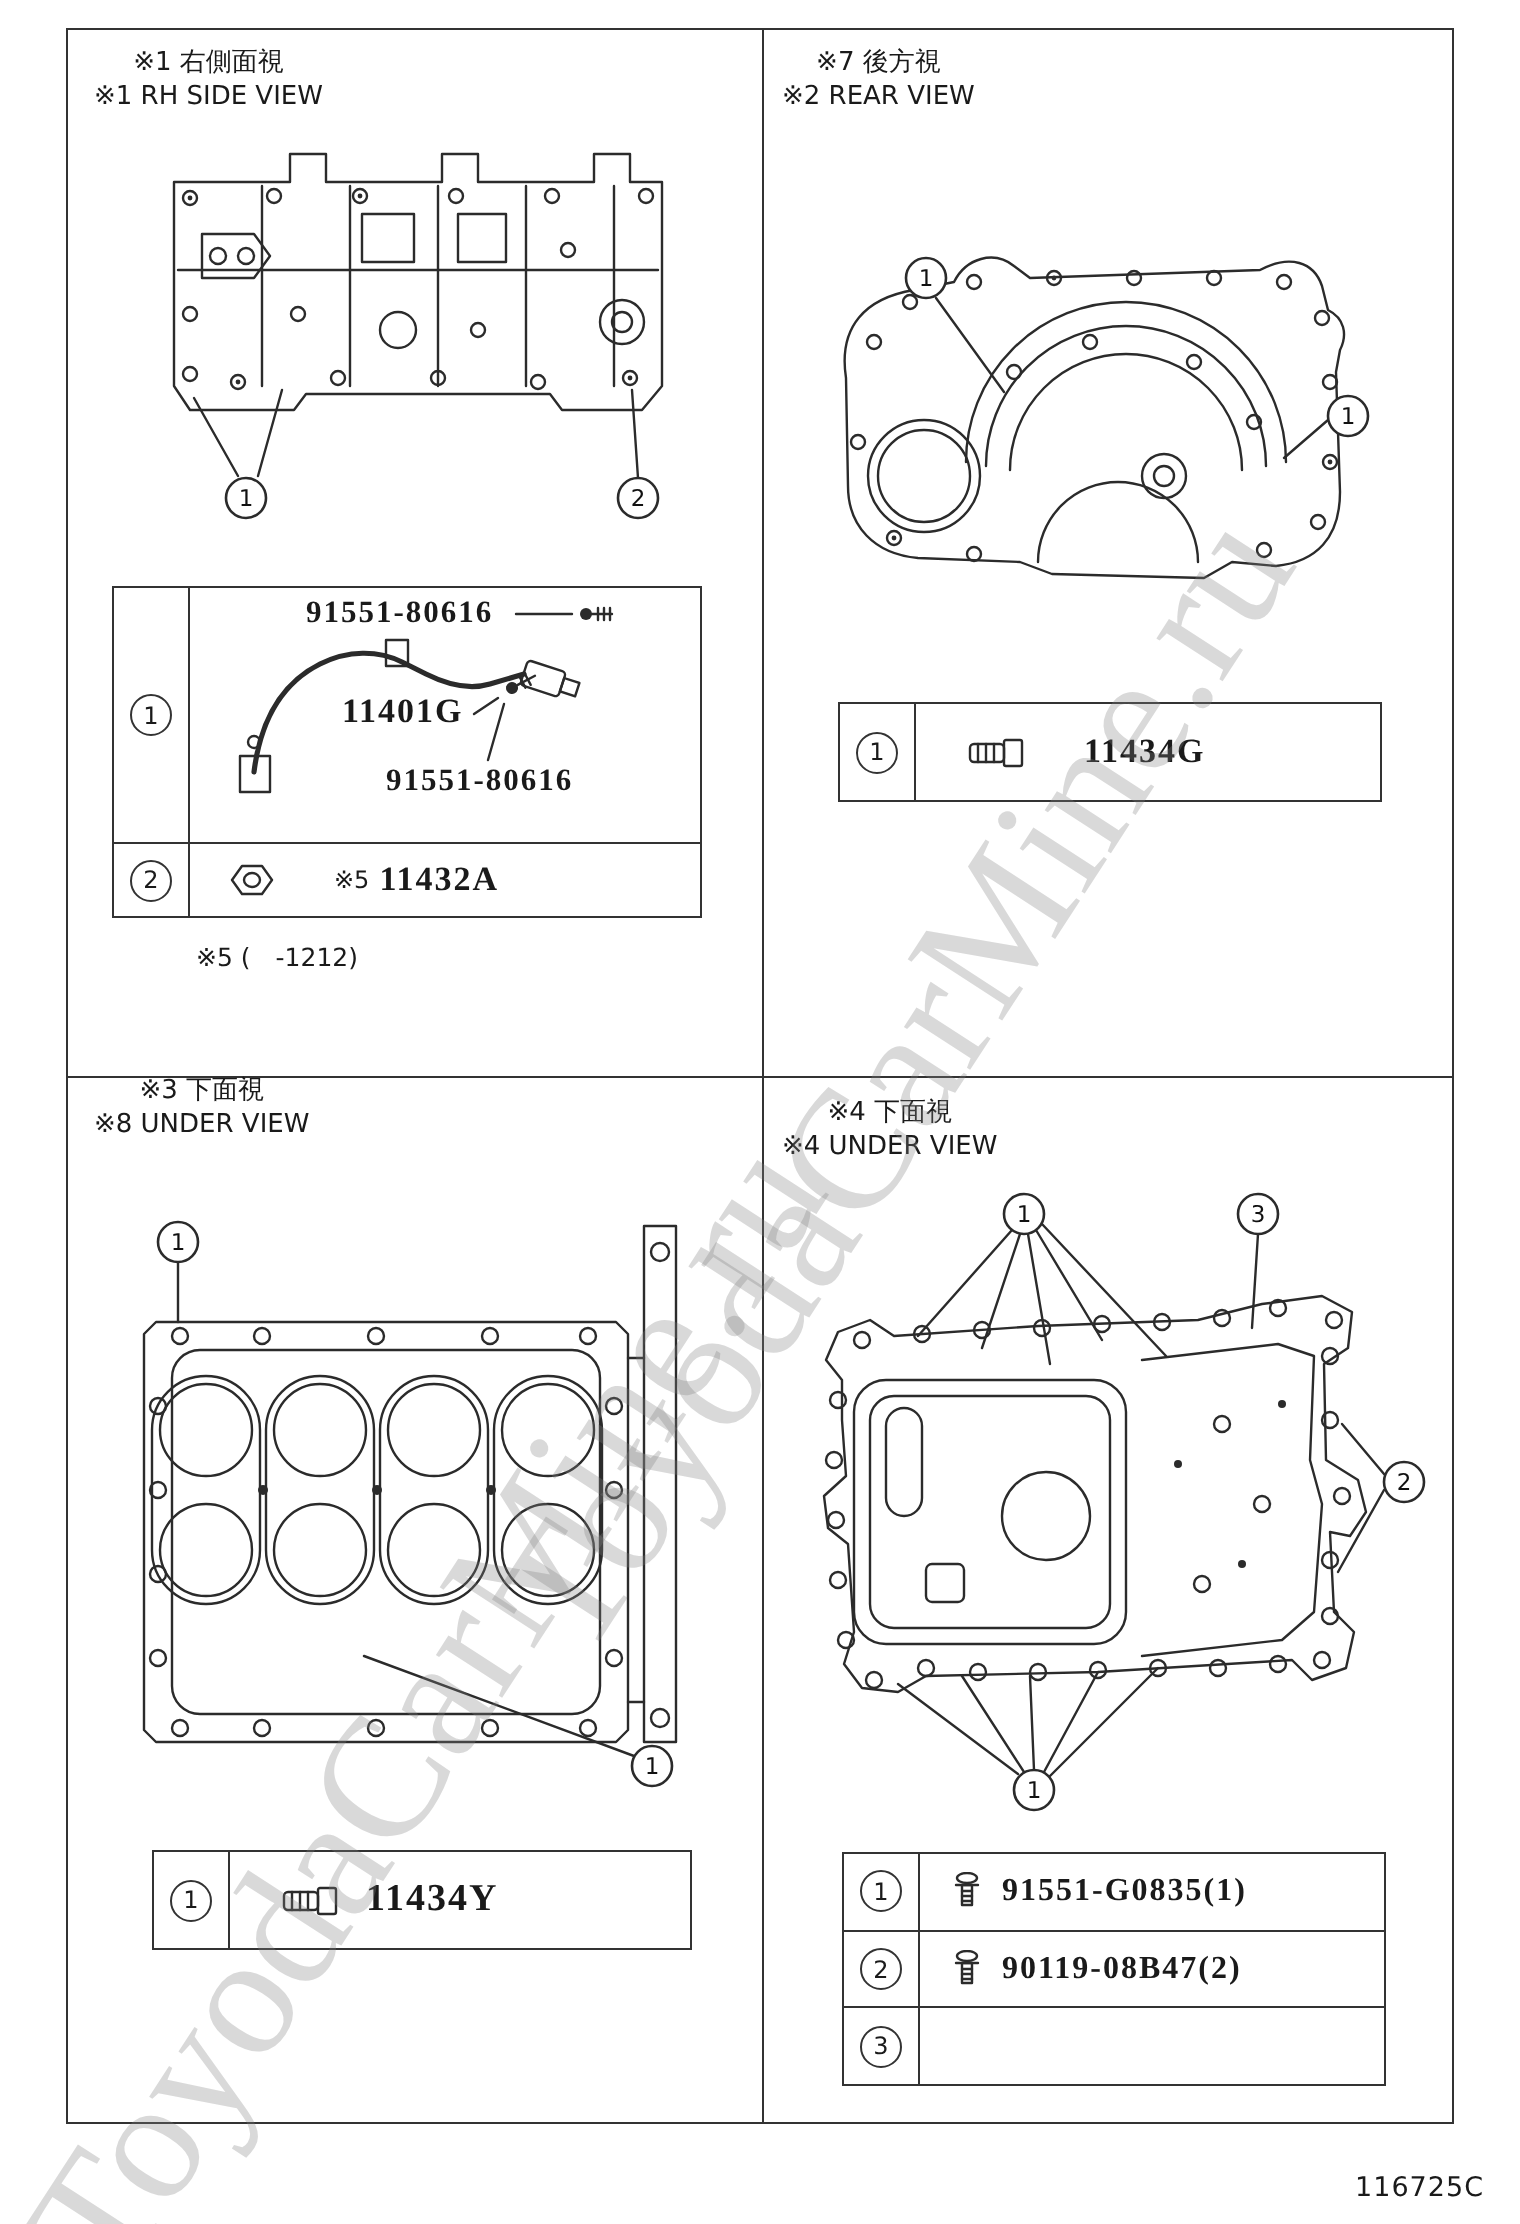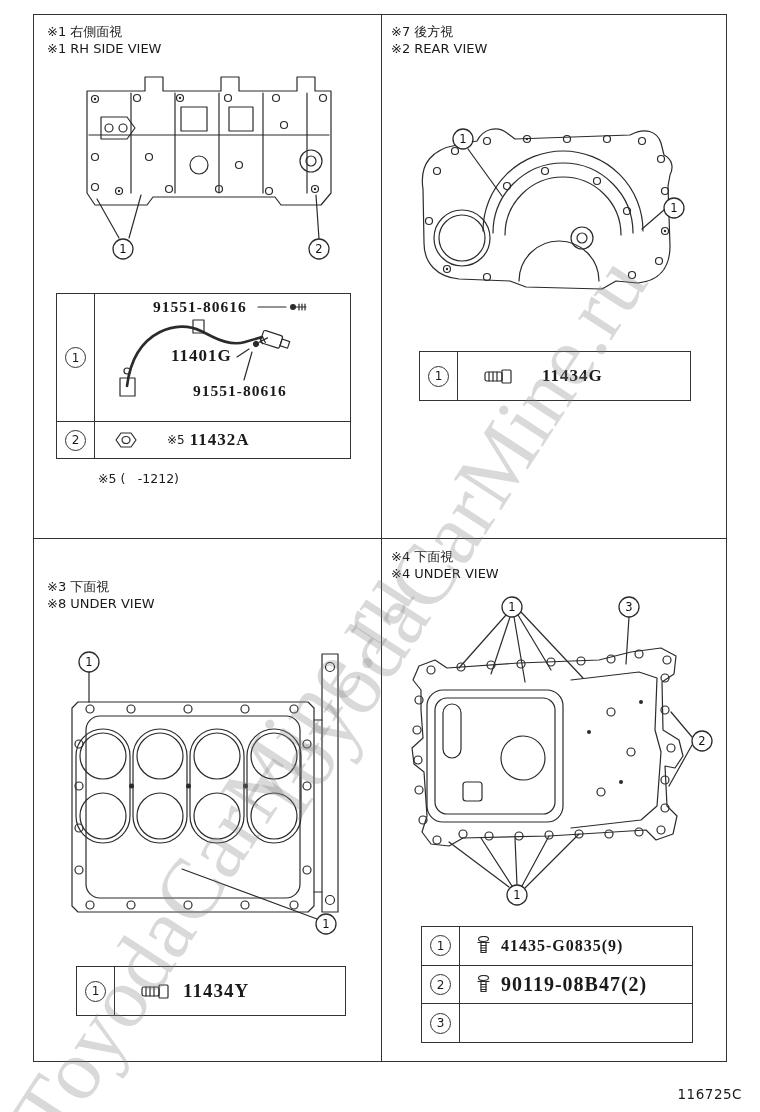--- a/index.html
+++ b/index.html
@@ -5,24 +5,24 @@
   * { margin:0; padding:0; box-sizing:border-box; }
   html,body { background:#ffffff; }
   .sheet { position:relative; width:760px; height:1112px; background:#fff; overflow:hidden;
            font-family:"DejaVu Sans","Liberation Sans",sans-serif; color:#1a1a1a; }
   .frame { position:absolute; left:33px; top:14px; width:694px; height:1048px; border:1.5px solid #333; }
   .vdiv  { position:absolute; left:347px; top:0; height:100%; width:0; border-left:1.5px solid #333; }
   .hdiv  { position:absolute; top:523px; left:0; width:100%; height:0; border-top:1.5px solid #333; }
   .panel { position:absolute; }
   #p1 { left:0;   top:0;   width:347px; height:523px; }
   #p2 { left:349px; top:0; width:342px; height:523px; }
-  #p3 { left:0;   top:555px; width:347px; height:520px; }
+  #p3 { left:0;   top:514px; width:347px; height:520px; }
   #p4 { left:349px; top:525px; width:342px; height:381px; }
   .ptitle { position:absolute; }
-  .title-jp,.title-en { font-size:13px; line-height:17px; white-space:nowrap; }
+  .title-jp,.title-en { font-size:13px; line-height:17px; white-space:nowrap;text-align:center; }
   .panel > svg.diagram { position:absolute; }
   .ptable { position:absolute; border:1.5px solid #333; display:flex; flex-direction:column; }
   .prow { display:flex; flex:1; min-height:0; }
   .prow + .prow { border-top:1.5px solid #333; }
   .co-cell { width:38px; flex:none; border-right:1.5px solid #333; display:flex; align-items:center; justify-content:center; }
   .co-badge { width:21px; height:21px; border:1.4px solid #333; border-radius:50%; display:flex;
               align-items:center; justify-content:center; font-size:12px; background:#fff; }
   .pcontent { flex:1; display:flex; align-items:center; position:relative; min-width:0; }
   .pcontent > svg.art { position:absolute; left:0; top:0; width:100%; height:100%; }
   .part { font-family:Liberation Serif, serif; font-weight:bold; letter-spacing:1px; white-space:nowrap; }
@@ -396,37 +396,37 @@
           </div>
           <div class="pcontent" style="padding-left:16px">
             <svg class="diagram" width="15" height="19" viewBox="0 0 15 19">
               <ellipse cx="7.5" cy="3" rx="5" ry="2.5"></ellipse>
                 <line x1="2" y1="6.5" x2="13" y2="6.5"></line>
               <rect x="5" y="6.5" width="5" height="10"></rect>
               <line x1="5" y1="9.5" x2="10" y2="9.5"></line>
                 <line x1="5" y1="12" x2="10" y2="12"></line>
                 <line x1="5" y1="14.5" x2="10" y2="14.5"></line>
             </svg>
-            <span class="part" style="font-size:16px;margin-left:10px">41435-G0835(9)</span>
+            <span class="part" style="font-size:16px;margin-left:10px">91551-G0835(1)</span>
           </div>
         </div>
         <div class="prow">
           <div class="co-cell">
             <div class="co-badge">2</div>
           </div>
           <div class="pcontent" style="padding-left:16px">
             <svg class="diagram" width="15" height="19" viewBox="0 0 15 19">
               <ellipse cx="7.5" cy="3" rx="5" ry="2.5"></ellipse>
                 <line x1="2" y1="6.5" x2="13" y2="6.5"></line>
               <rect x="5" y="6.5" width="5" height="10"></rect>
               <line x1="5" y1="9.5" x2="10" y2="9.5"></line>
                 <line x1="5" y1="12" x2="10" y2="12"></line>
                 <line x1="5" y1="14.5" x2="10" y2="14.5"></line>
             </svg>
-            <span class="part" style="font-size:20px;margin-left:10px">90119-08B47(2)</span>
+            <span class="part" style="font-size:16px;margin-left:10px">90119-08B47(2)</span>
           </div>
         </div>
         <div class="prow">
           <div class="co-cell">
             <div class="co-badge">3</div>
           </div>
         </div>
       </div>
     </div>
   </div>

